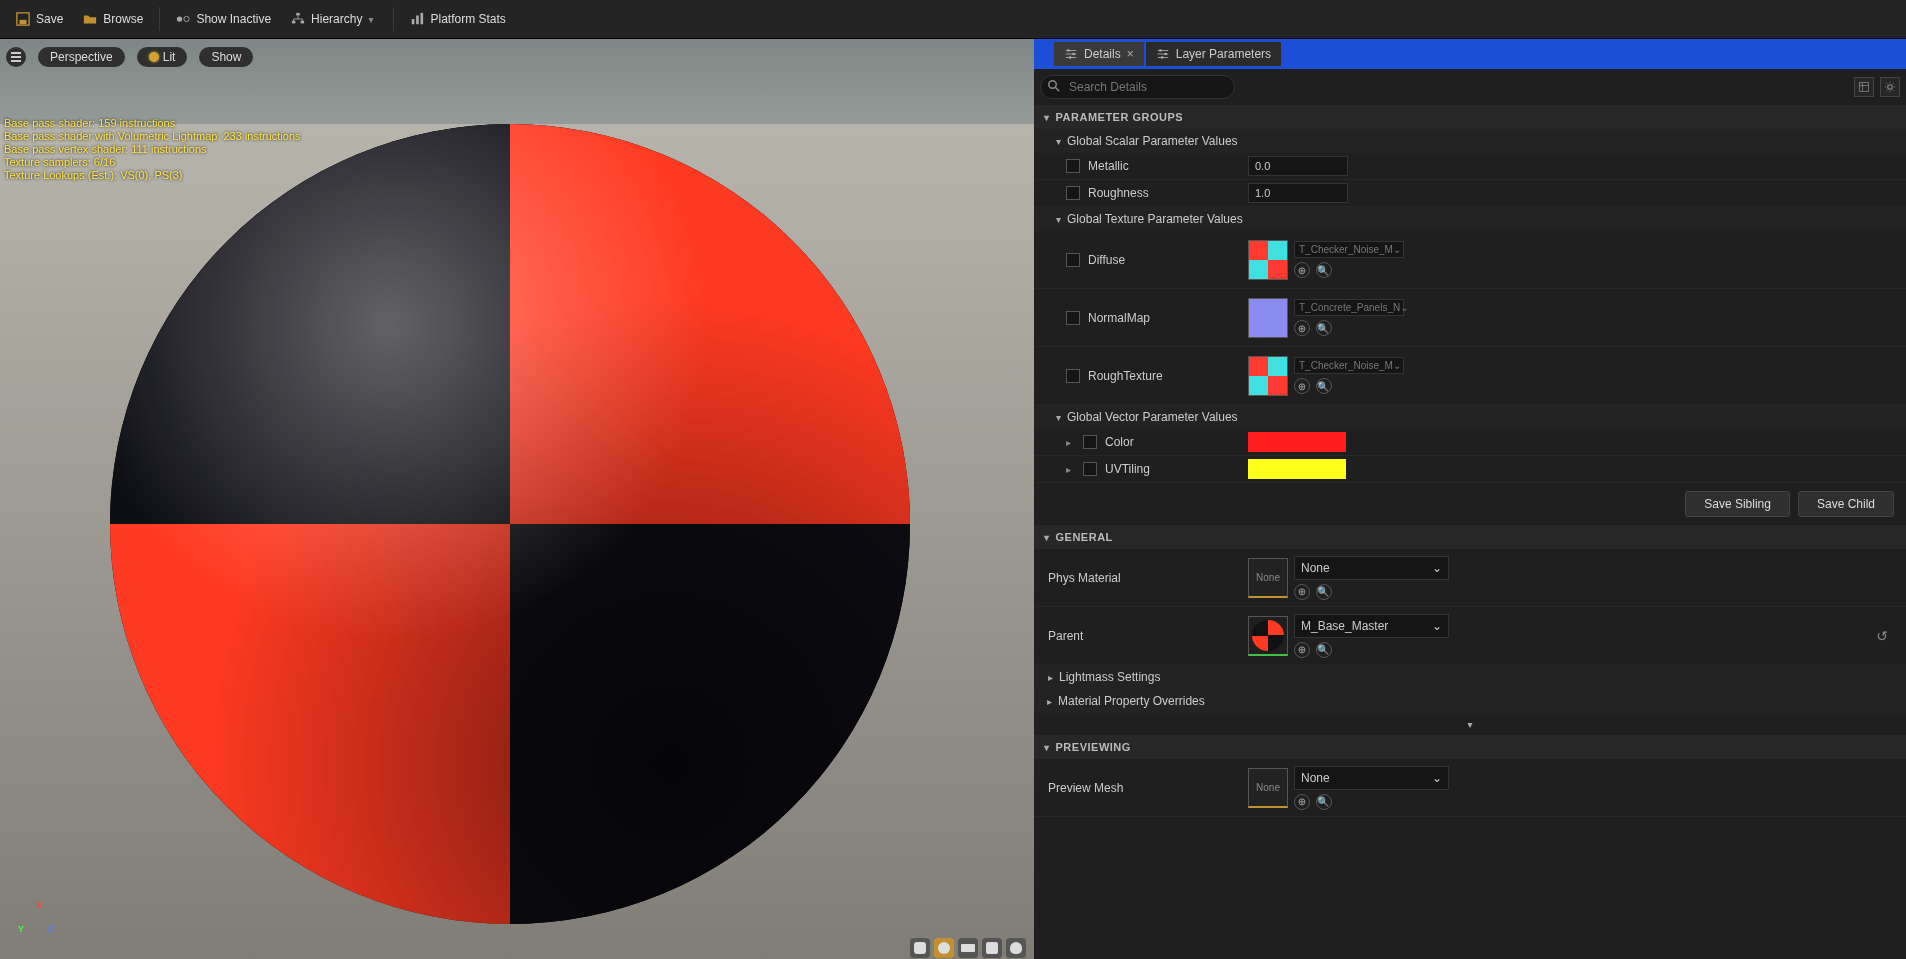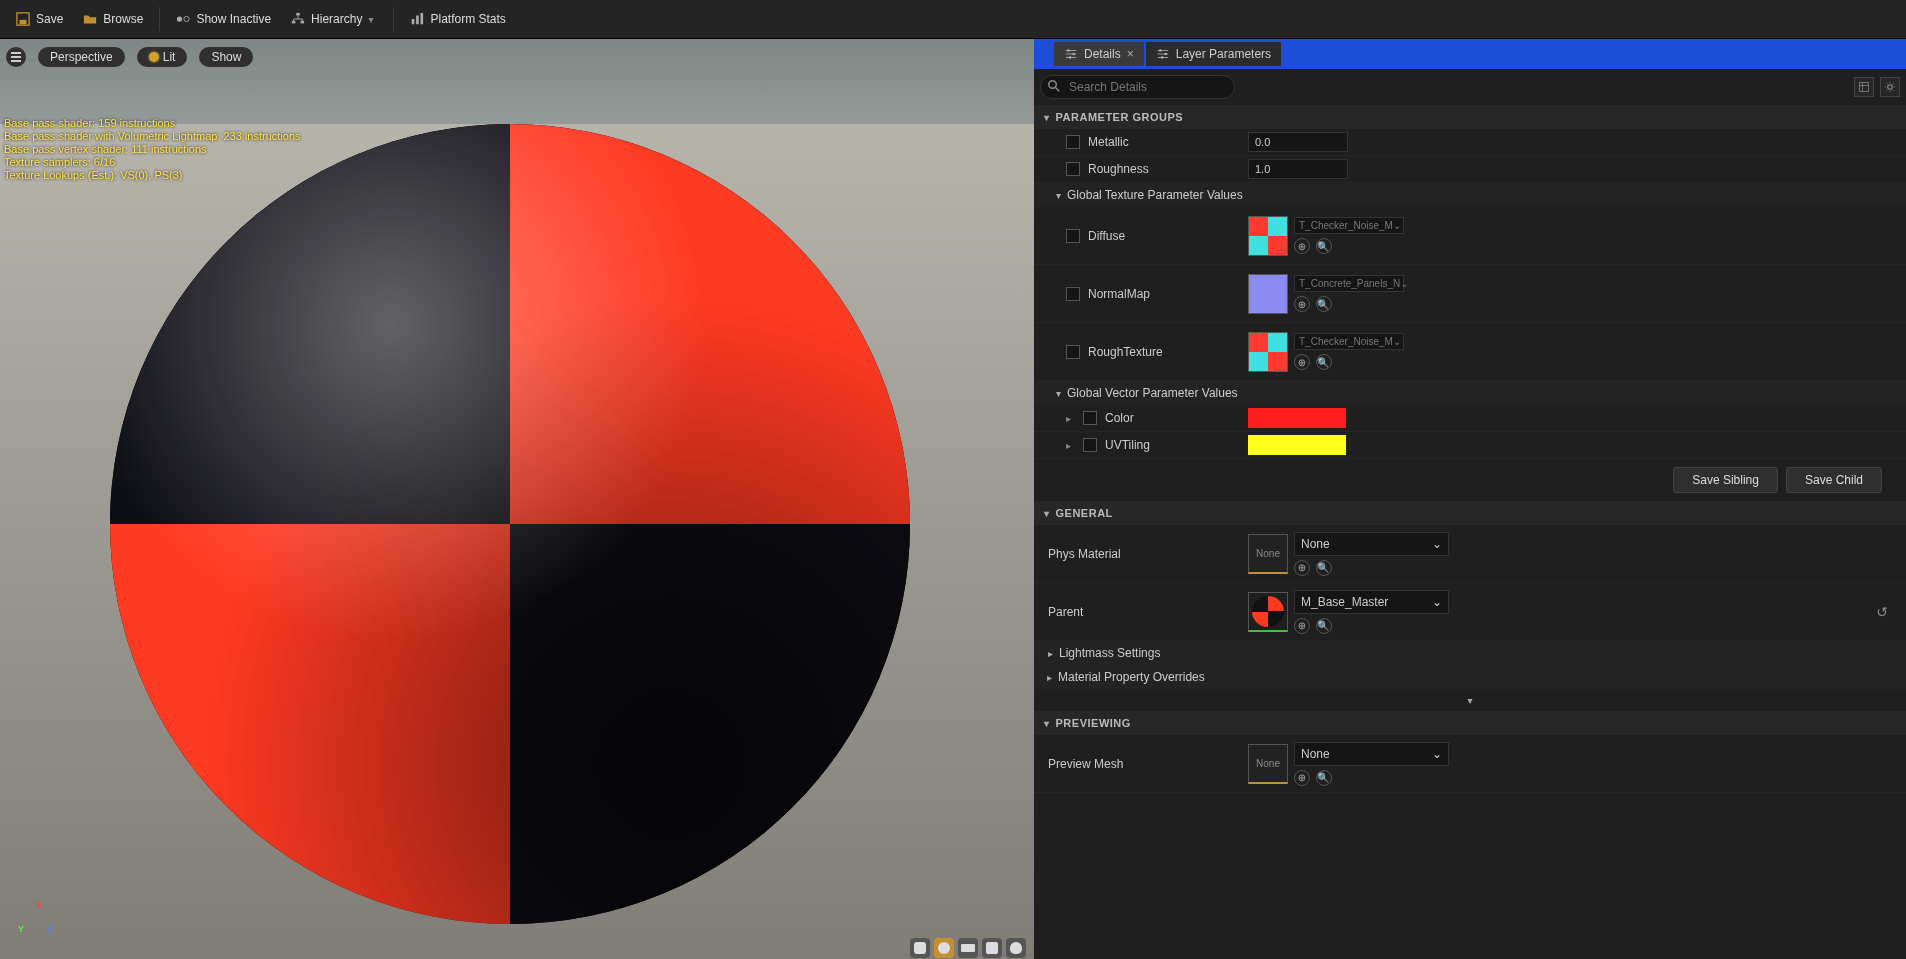--- a/index.html
+++ b/index.html
@@ -71,21 +71,21 @@
 .swatch.none { background:#222; display:flex; align-items:center; justify-content:center; color:#888; font-size:10px; border-bottom:2px solid #c29030; }
 .swatch.parent { display:block; position:relative; border-bottom:2px solid #40c040; }
 .swatch.parent::before { content:''; position:absolute; inset:3px; border-radius:50%; background: conic-gradient(#ff3a22 0 25%, #111 25% 50%, #ff3a22 50% 75%, #111 75% 100%); }
 .asset-pick { display:flex; flex-direction:column; gap:4px; }
 .sel { width: 110px; background: #151515; border: 1px solid #333; color: #777; font-size: 10px; padding: 2px 4px; display:flex; justify-content:space-between; align-items:center; cursor:pointer; }
 .sel.wide { width: 155px; color:#ccc; font-size:12px; padding:4px 6px; }
 .mini-btns { display:flex; gap:6px; }
 .mini { width:16px; height:16px; border-radius:50%; border:1px solid #555; display:flex; align-items:center; justify-content:center; color:#aaa; font-size:10px; cursor:pointer; }
 .color-bar { width: 98px; height: 20px; cursor:pointer; }
 .expand-caret { color:#888; font-size:10px; margin-right:4px; cursor:pointer; }
-.save-row { display:flex; justify-content:flex-end; gap:8px; padding:8px 24px; }
+.save-row { display:flex; justify-content:flex-end; gap:8px; padding:8px 12px; }
 .btn { background:#2f2f2f; border:1px solid #444; padding:5px 18px; color:#ddd; font-size:12px; cursor:pointer; border-radius:3px; }
 .revert { color:#888; cursor:pointer; font-size:14px; margin-left:auto; padding-right:10px; }
 .collapse-row { text-align:center; padding:4px; cursor:pointer; }
 .caret::before { content: '▾'; font-size:10px; color:#aaa; }
 .caret.right::before { content:'▸'; }
 
 svg { display:block; }
 </style>
 </head>
 <body>
@@ -232,20 +232,24 @@
             <path d="M8 1v2M8 13v2M1 8h2M13 8h2M3 3l1.5 1.5M11.5 11.5L13 13M3 13l1.5-1.5M11.5 4.5L13 3" stroke="#888"></path>
           </svg>
       </div>
     </div>
 
     <div class="section-head">
       <span class="caret"></span>
       <span>PARAMETER GROUPS</span>
     </div>
 
+    <div class="group-head">
+      <span class="caret"></span>
+      <span>Global Scalar Parameter Values</span>
+    </div>
     <div class="row">
       <div class="label-col">
         <span class="checkbox"></span>
         <span>Metallic</span>
       </div>
       <div class="val-col">
         <input class="num-input" value="0.0" style="">
       </div>
     </div>
     <div class="row">

